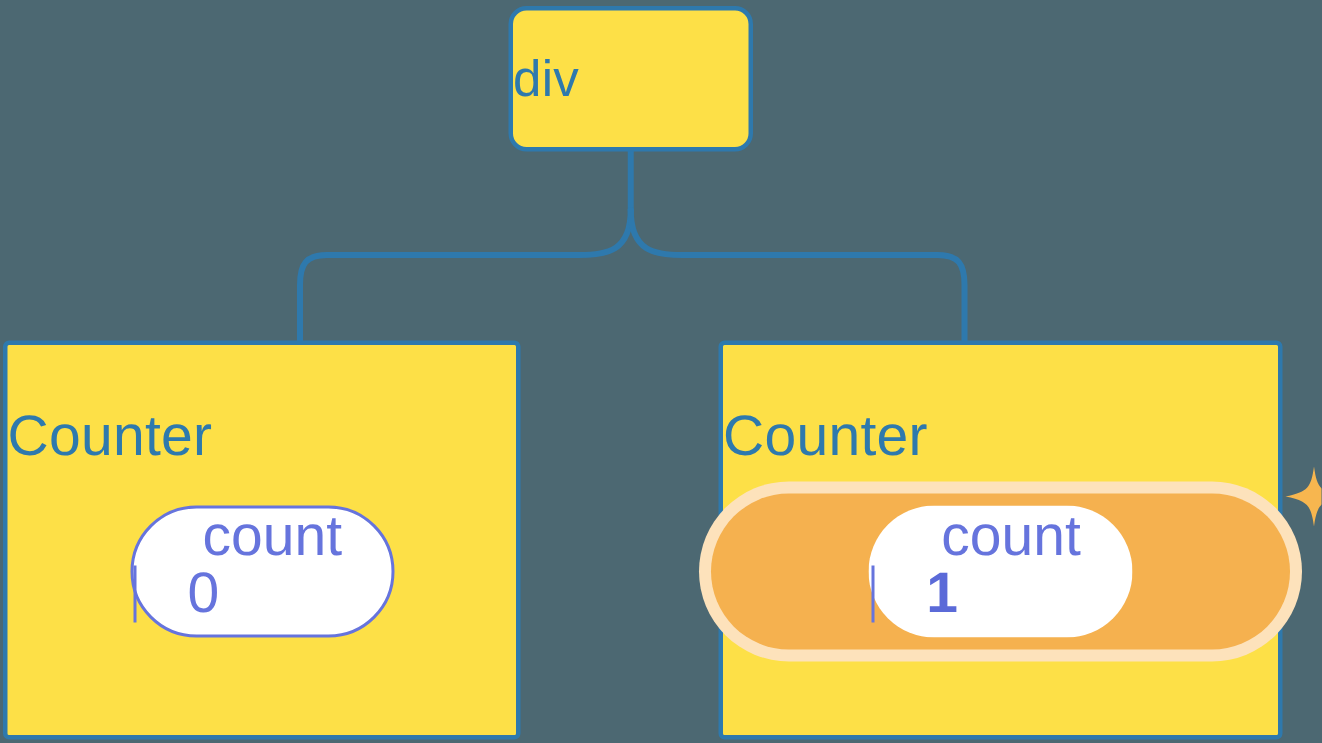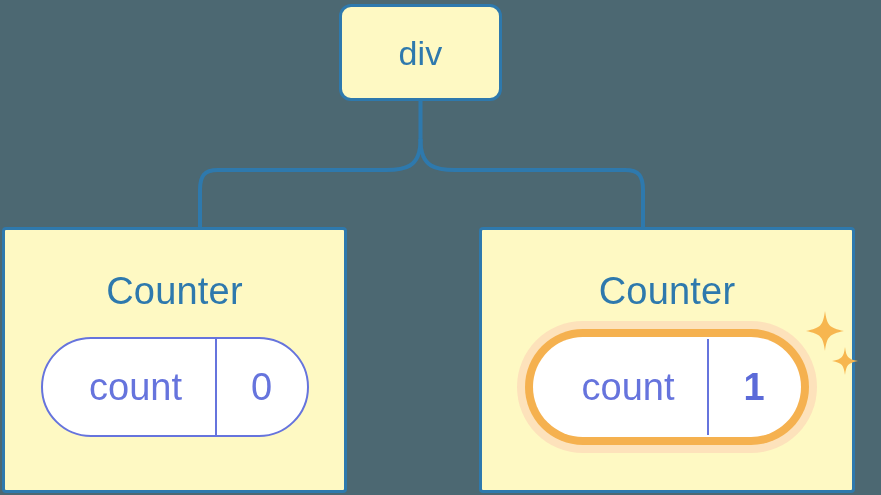--- a/index.html
+++ b/index.html
@@ -29,26 +29,25 @@
     top: 0;
     width: 881px;
     height: 495px;
     pointer-events: none;
   }
 
   
   .node {
     position: absolute;
     box-sizing: border-box;
-    background: #fef9c3;
+    background: #fde047;
     border: 3px solid #2e79ad;
     border-radius: 14px;
     display: flex;
     flex-direction: column;
-    align-items: center;
   }
 
   
   .node--root {
     left: 339px;
     top: 4px;
     width: 163px;
     height: 97px;
     border-radius: 12px;
     justify-content: center;
@@ -86,25 +85,26 @@
     display: flex;
     align-items: center;
     justify-content: center;
   }
 
   .pill {
     position: relative;
     box-sizing: border-box;
     display: flex;
     align-items: stretch;
-    height: 100px;
+    height: 88px;
     border: 2px solid #6674dd;
     border-radius: 999px;
     background: #ffffff;
     z-index: 2;
+    flex-direction: column;
   }
 
   .pill-key,
   .pill-val {
     display: flex;
     align-items: center;
     justify-content: center;
     font-size: 38px;
     color: #6674dd;
     line-height: 1;

